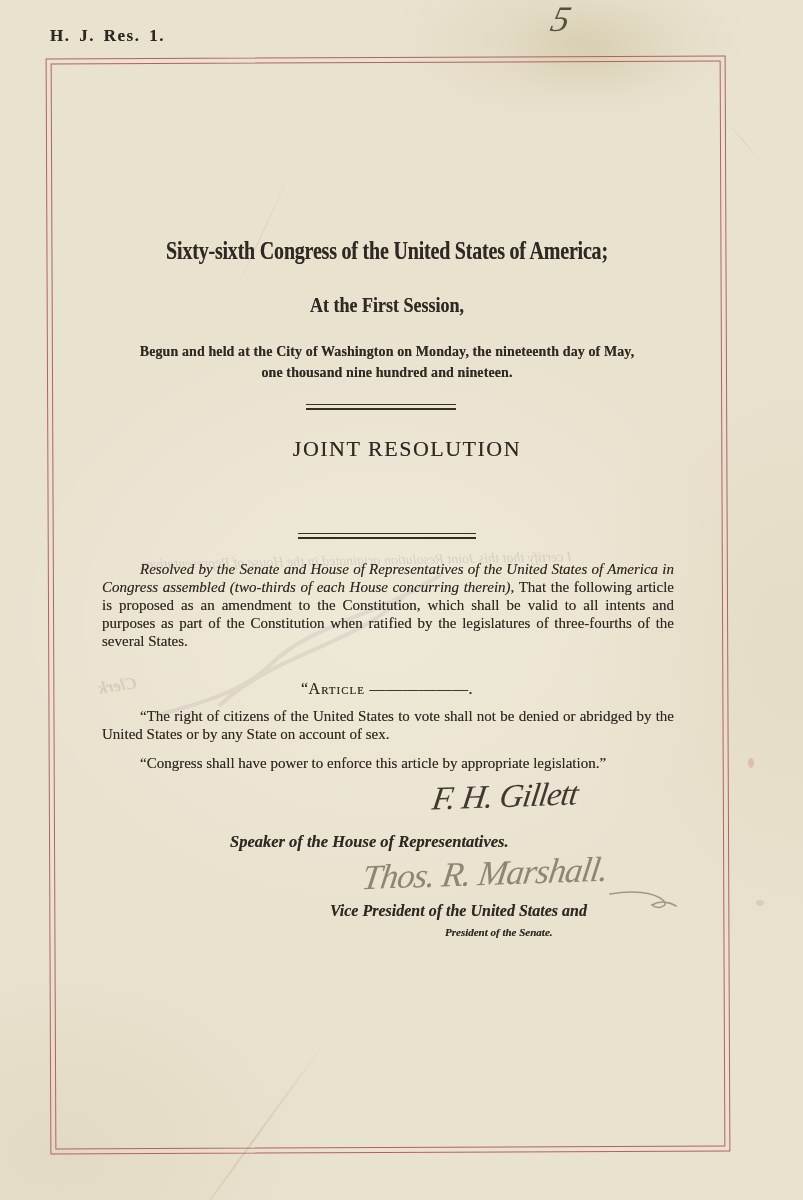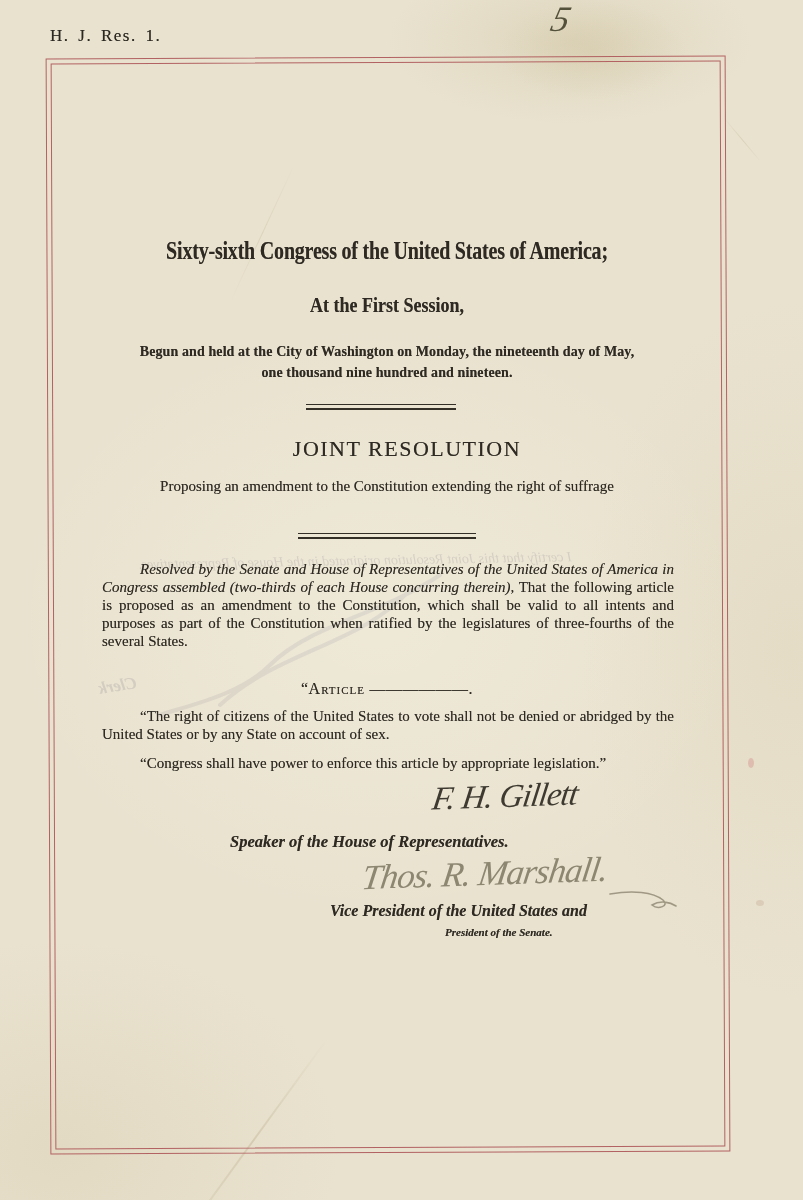--- a/index.html
+++ b/index.html
@@ -32,21 +32,21 @@
 
   
   .border-outer{
     position:absolute;left:48px;top:57px;width:678px;height:1094px;
     border:1px solid #b26262;transform:rotate(-0.25deg);
   }
   .border-inner{position:absolute;inset:4px;border:1px solid #b26262;}
 
   .doc-number{
     position:absolute;left:50px;top:26px;
-    font-weight:normal;font-size:17px;color:#2b2822;letter-spacing:1.5px;word-spacing:3px;
+    font-weight:bold;font-size:17px;color:#2b2822;letter-spacing:1.5px;word-spacing:3px;
   }
   .script{
     font-style:italic;letter-spacing:-1px;
     transform:skewX(-10deg) rotate(-2deg);
   }
   .hand-number{
     position:absolute;left:552px;top:-2px;font-size:36px;color:#54513b;
     font-style:italic;transform:skewX(-14deg);
   }
   .stamp-smudge{
@@ -128,21 +128,20 @@
   <div class="content">
     <div class="centered congress-title ink">Sixty-sixth Congress of the United States of America;</div>
     <div class="centered session-title ink">At the First Session,</div>
     <div class="centered begun begun-1 ink">Begun and held at the City of Washington on Monday, the nineteenth day of May,</div>
     <div class="centered begun begun-2 ink">one thousand nine hundred and nineteen.</div>
 
     <div class="divider divider-1"></div>
 
     <div class="centered jr-title ink">JOINT RESOLUTION</div>
     <div class="centered proposing ink">
-      <div>Proposing an amendment to the Constitution extending the right of suffrage</div>
     </div>
 
     <div class="divider divider-2"></div>
 
     <div class="para para-resolved ink"><span style="font-style:italic">Resolved by the Senate and House of Representatives of the United States of America in Congress assembled (two-thirds of each House concurring therein),</span><span> That the following article is proposed as an amendment to the Constitution, which shall be valid to all intents and purposes as part of the Constitution when ratified by the legislatures of three-fourths of the several States.</span></div>
 
     <div class="centered article-line ink"><span>“</span><span class="smallcaps">Article</span>&nbsp;<span>——————</span><span>.</span></div>
 
     <div class="para para-clause1 ink">“The right of citizens of the United States to vote shall not be denied or abridged by the United States or by any State on account of sex.</div>
     <div class="para para-clause2 ink">“Congress shall have power to enforce this article by appropriate legislation.”</div>

